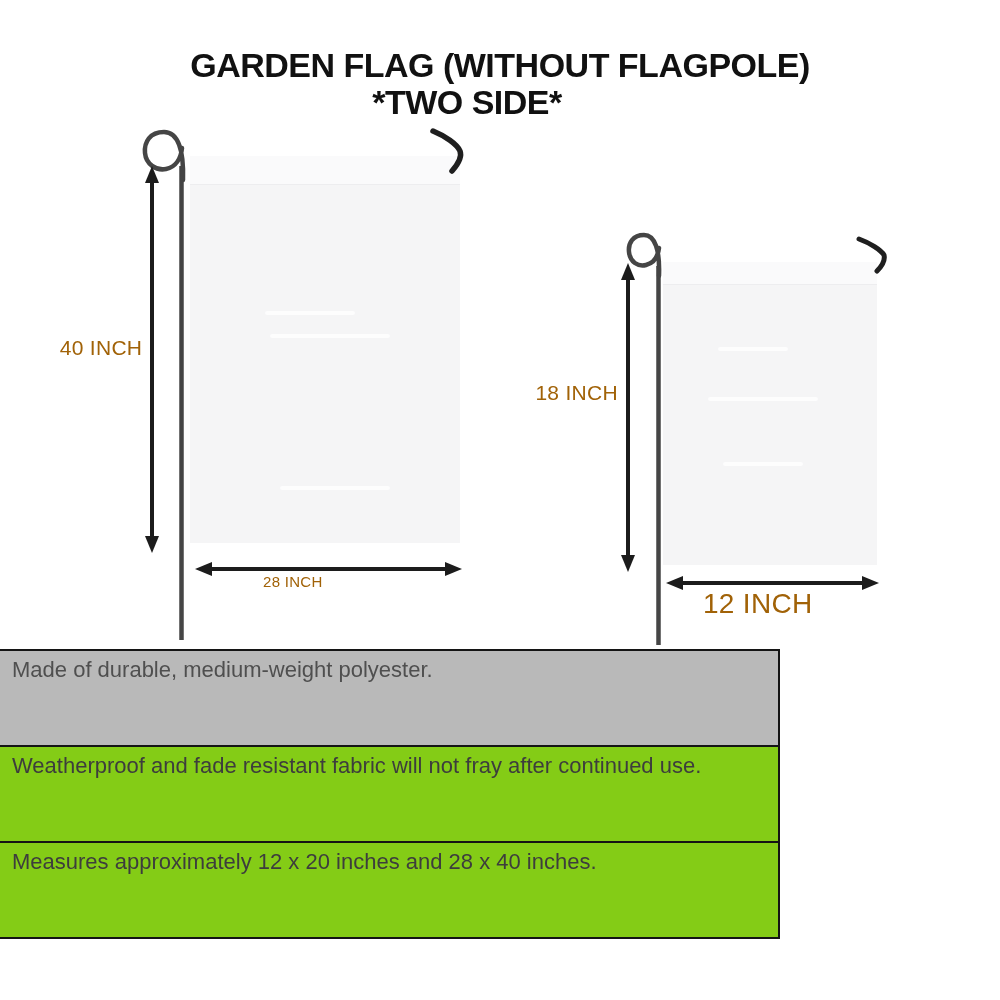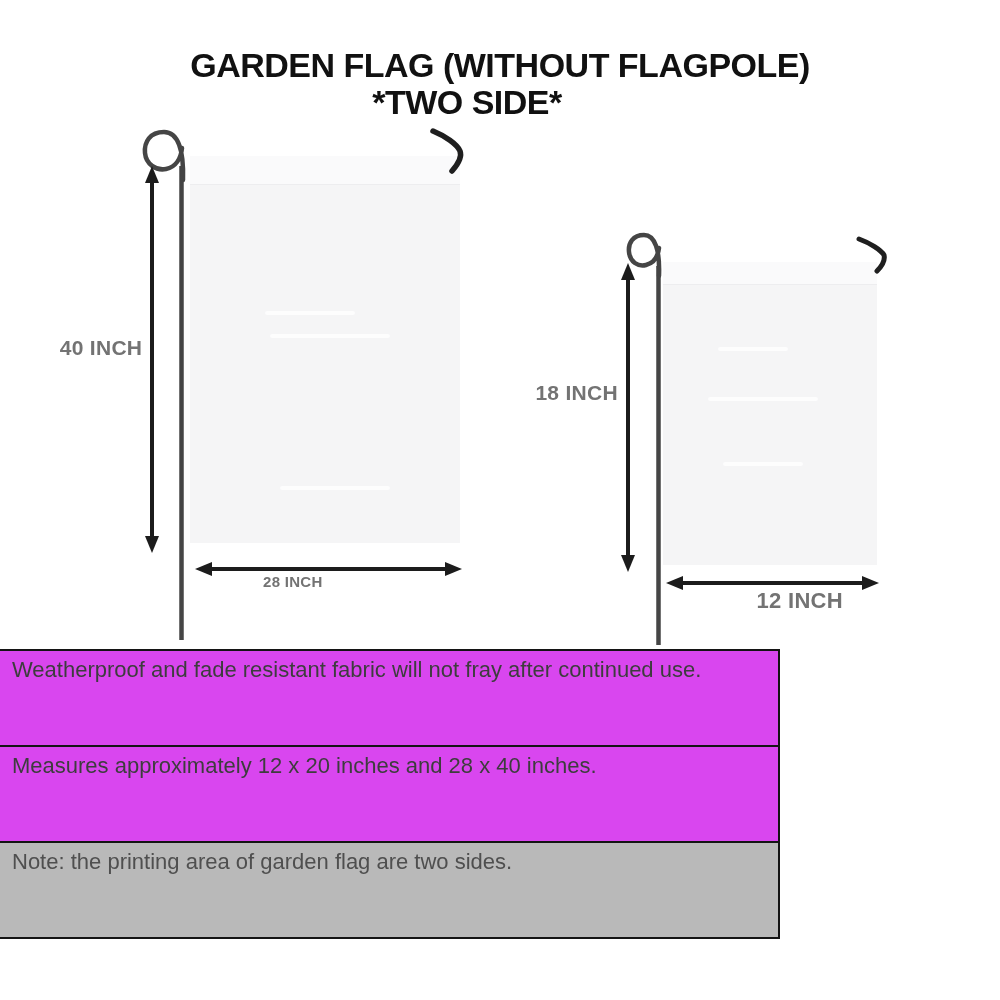--- a/index.html
+++ b/index.html
@@ -19,33 +19,33 @@
   .sleeve{position:absolute;left:0;top:0;width:100%;background:#fafafb;
           border-bottom:1px solid #ededef;}
   .flag-large .sleeve{height:28px;}
   .flag-small .sleeve{height:22px;}
   .streak{position:absolute;background:rgba(255,255,255,0.75);height:4px;border-radius:2px;}
 
   
   .lines{position:absolute;left:0;top:0;pointer-events:none;}
 
   
-  .dim{position:absolute;font-weight:bold;color:#737373;letter-spacing:0.3px;}
+  .dim{position:absolute;font-weight:normal;color:#a16207;letter-spacing:0.3px;}
   .dim-40{left:58px;top:296px;width:86px;font-size:21px;text-align:center;}
   .dim-28{left:263px;top:533px;width:140px;font-size:15px;text-align:left;}
   .dim-18{left:532px;top:341px;width:86px;font-size:21px;text-align:right;}
-  .dim-12{left:703px;top:548px;width:140px;font-size:22px;text-align:right;}
+  .dim-12{left:703px;top:548px;width:140px;font-size:28px;text-align:left;}
 
   
   .features{position:absolute;left:-2px;top:609px;width:782px;height:290px;
             border:2px solid #141414;box-sizing:border-box;display:flex;flex-direction:column;}
   .feature-row{flex:1 1 0;padding:6px 12px;font-size:22px;line-height:26px;box-sizing:border-box;}
   .feature-row + .feature-row{border-top:2px solid #141414;}
   .row-gray{background:#b9b9b9;color:#4f4f4f;}
-  .row-white{background:#d946ef;color:#3d3d3d;}
+  .row-white{background:#84cc16;color:#3d3d3d;}
 </style>
 </head>
 <body>
 
 <div class="page">
 
   <div class="title-block">
     <div class="title-line1">GARDEN FLAG (WITHOUT FLAGPOLE)</div>
     <div class="title-line2">*TWO SIDE*</div>
   </div>
@@ -100,18 +100,18 @@
       <polygon points="879,543 862,536 862,550" fill="#1c1c1c"></polygon>
     </g>
   </svg>
 
   <div class="dim dim-40">40 INCH</div>
   <div class="dim dim-28">28 INCH</div>
   <div class="dim dim-18">18 INCH</div>
   <div class="dim dim-12">12 INCH</div>
 
   <div class="features">
+    <div class="feature-row row-gray">Made of durable, medium-weight polyester.</div>
     <div class="feature-row row-white">Weatherproof and fade resistant fabric will not fray after continued use.</div>
     <div class="feature-row row-white">Measures approximately 12 x 20 inches and 28 x 40 inches.</div>
-    <div class="feature-row row-gray">Note: the printing area of garden flag are two sides.</div>
   </div>
 
 </div>
 
 </body></html>

